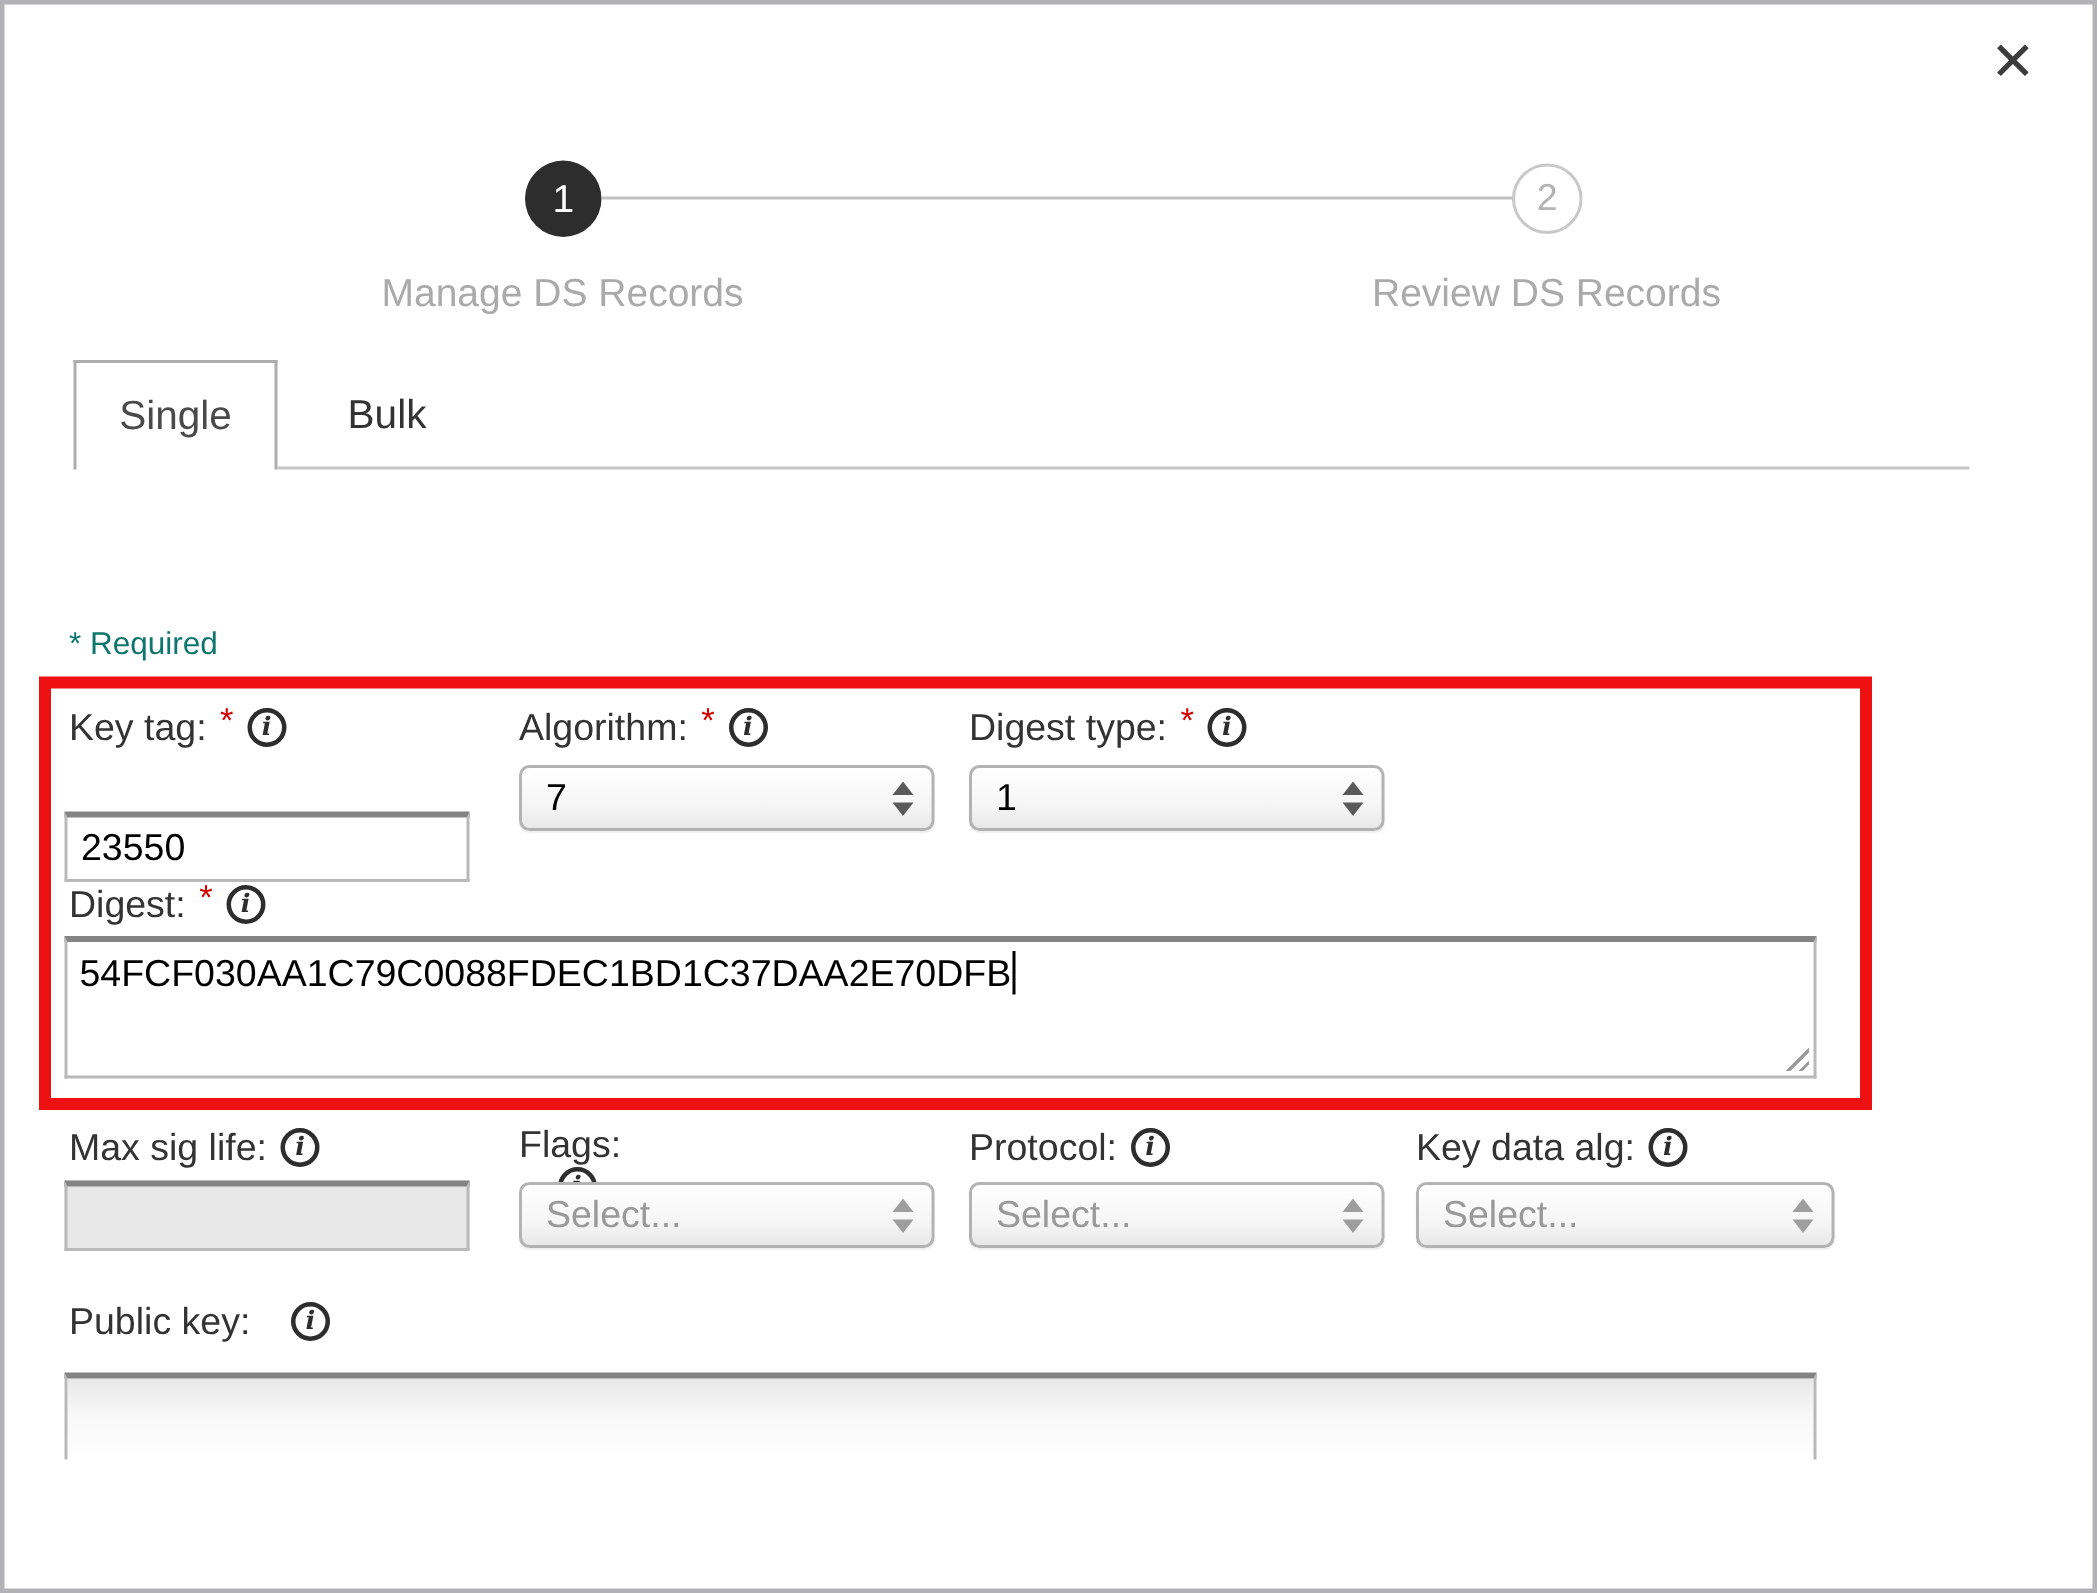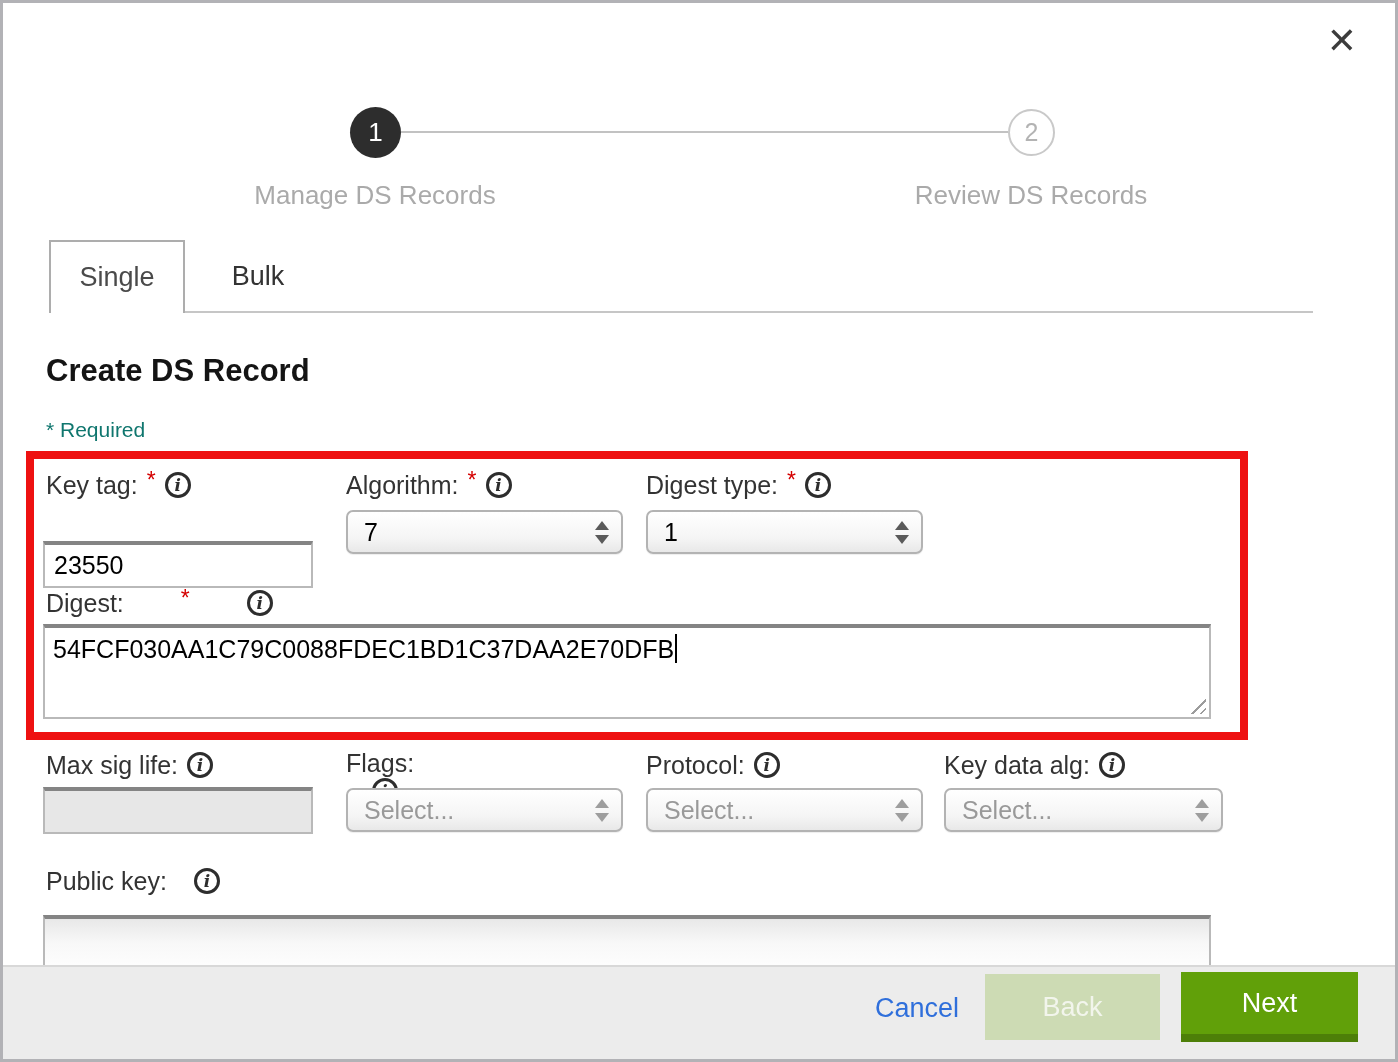--- a/index.html
+++ b/index.html
@@ -109,21 +109,20 @@
   <div class="step-circle two">
     <span>2</span>
   </div>
   <div class="step-label l1">Manage DS Records</div>
   <div class="step-label l2">Review DS Records</div>
 
   <div class="tab tab-single">Single</div>
   <div class="tab tab-bulk">Bulk</div>
   <div class="tab-line"></div>
 
-  <div class="title">Create DS Record</div>
   <div class="required-note">* Required</div>
 
   <div class="red-box"></div>
 
   <div class="field-label" style="left:43px; top:466px;">
     <span>Key tag:</span>
     <span class="asterisk">*</span>
     <span class="info-icon">i</span>
   </div>
   <div class="field-label" style="left:343px; top:466px;">
@@ -146,21 +145,21 @@
       </span>
   </div>
   <div class="select-box" style="left:643px; top:507px; width:277px;">
     <span class="value">1</span>
     <span class="arrows">
         <span class="arrow-up"></span>
         <span class="arrow-down"></span>
       </span>
   </div>
 
-  <div class="field-label" style="left:43px; top:584px;gap:48px;">
+  <div class="field-label" style="left:43px; top:584px;">
     <span>Digest:</span>
     <span class="asterisk">*</span>
     <span class="info-icon">i</span>
   </div>
   <div class="digest-area">
     <span>54FCF030AA1C79C0088FDEC1BD1C37DAA2E70DFB</span><span class="cursor"></span>
     <span class="resize-handle"></span>
   </div>
 
   <div class="field-label" style="left:43px; top:746px;">
@@ -202,19 +201,14 @@
         <span class="arrow-down"></span>
       </span>
   </div>
 
   <div class="field-label" style="left:43px; top:862px;gap:18px;">
     <span>Public key:</span>
     <span class="info-icon">i</span>
   </div>
   <div class="pubkey-area"></div>
 
-  <div class="footer">
-    <div class="cancel">Cancel</div>
-    <div class="btn back-btn">Back</div>
-    <div class="btn next-btn">Next</div>
-  </div>
 
 </div>
 
 </body></html>

